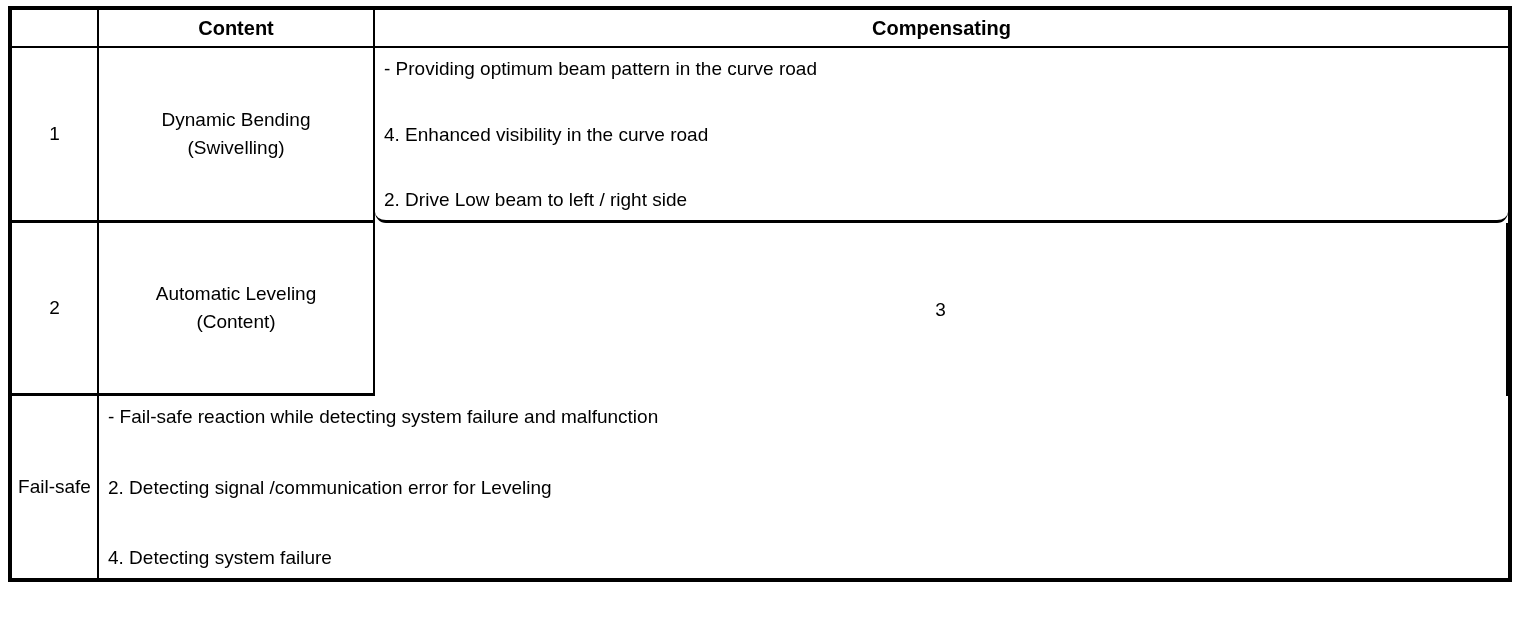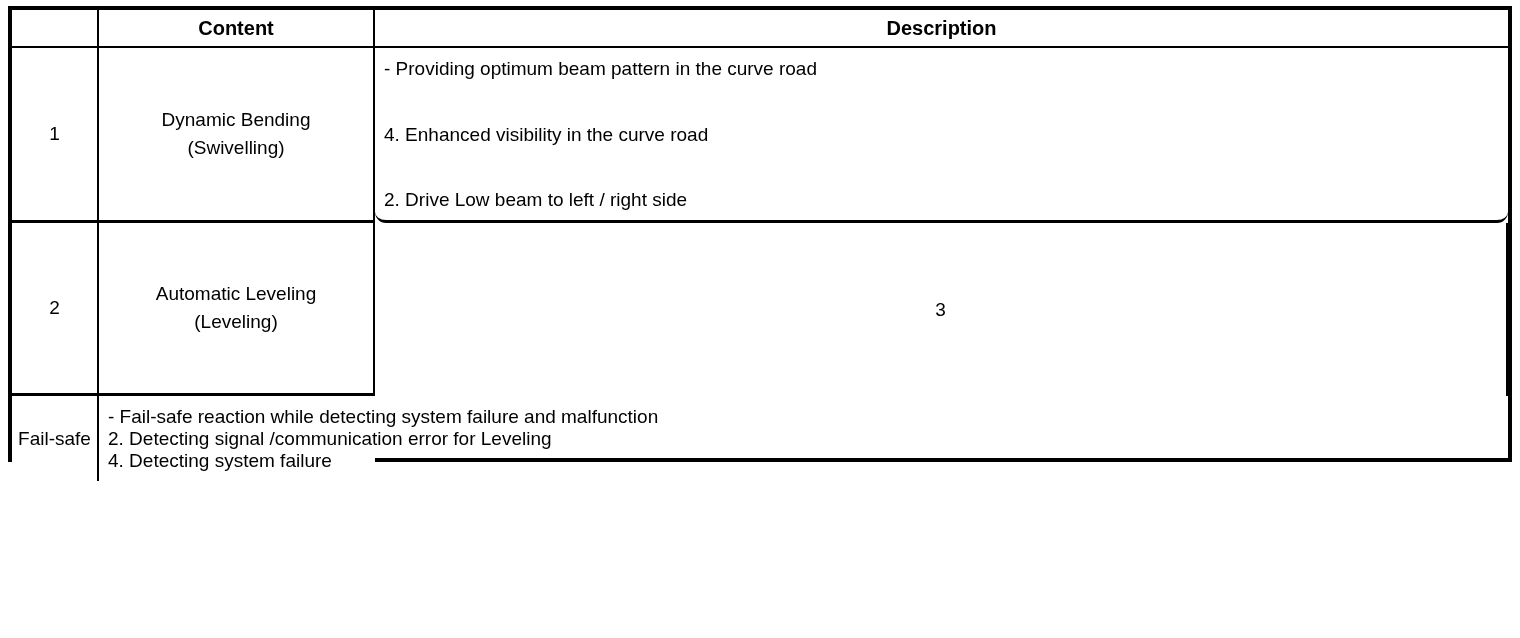--- a/index.html
+++ b/index.html
@@ -11,21 +11,21 @@
     color: #000000;
     overflow: hidden;
   }
   .page {
     width: 1520px;
     height: 638px;
     padding: 6px 8px 8px 8px;
   }
   .features-table {
     width: 1504px;
-    height: 456px;
+    height: 576px;
     border: 4px solid #000000;
     display: grid;
     grid-template-columns: 87px 276px 1fr;
     grid-template-rows: 38px 175px 173px 1fr;
     background: #ffffff;
   }
   .cell {
     display: flex;
     align-items: center;
     justify-content: center;
@@ -57,40 +57,40 @@
   .content-line { display: block; }
 </style>
 </head>
 <body>
 
 <div class="page">
   <div class="features-table">
 
     <div class="cell col-1 hdr"></div>
     <div class="cell col-2 hdr">Content</div>
-    <div class="cell hdr">Description</div>
+    <div class="cell hdr">Compensating</div>
 
     <div class="cell col-1 rb">1</div>
     <div class="cell col-2 rb">
       <span class="content-lines">
         <span class="content-line">Dynamic Bending</span>
         <span class="content-line">(Swivelling)</span>
       </span>
     </div>
     <div class="cell desc-cell rb">
       <span class="desc-line">- Providing optimum beam pattern in the curve road</span>
       <span class="desc-line">4. Enhanced visibility in the curve road</span>
       <span class="desc-line">2. Drive Low beam to left / right side</span>
     </div>
 
     <div class="cell col-1 rb">2</div>
     <div class="cell col-2 rb">
       <span class="content-lines">
         <span class="content-line">Automatic Leveling</span>
-        <span class="content-line">(Leveling)</span>
+        <span class="content-line">(Content)</span>
       </span>
     </div>
 
     <div class="cell col-1">3</div>
     <div class="cell col-2">
       <span class="content-lines">
         <span class="content-line">Fail-safe</span>
       </span>
     </div>
     <div class="cell desc-cell">

